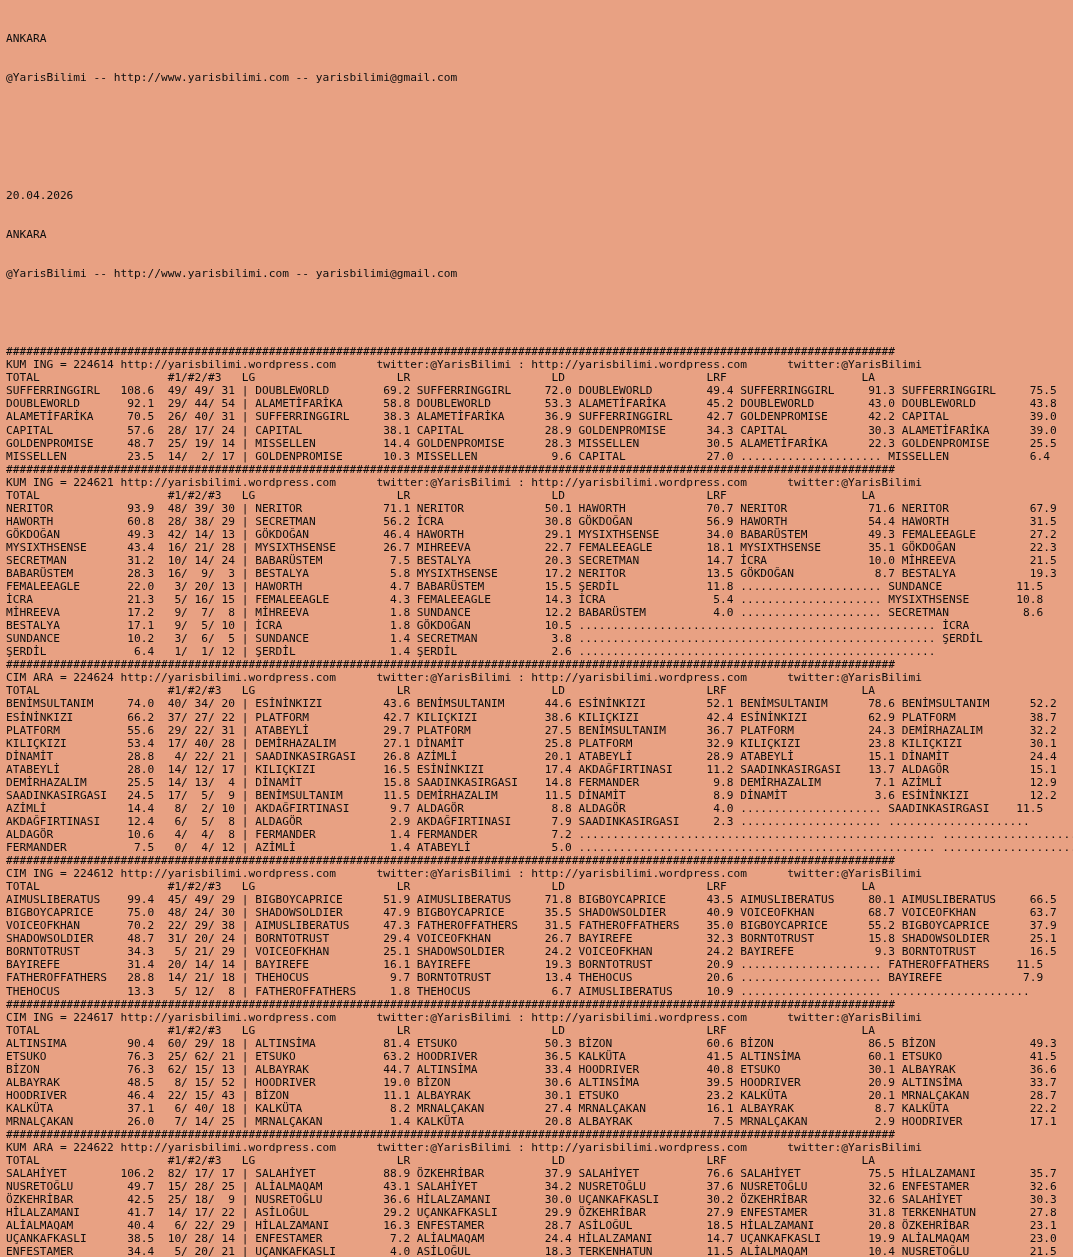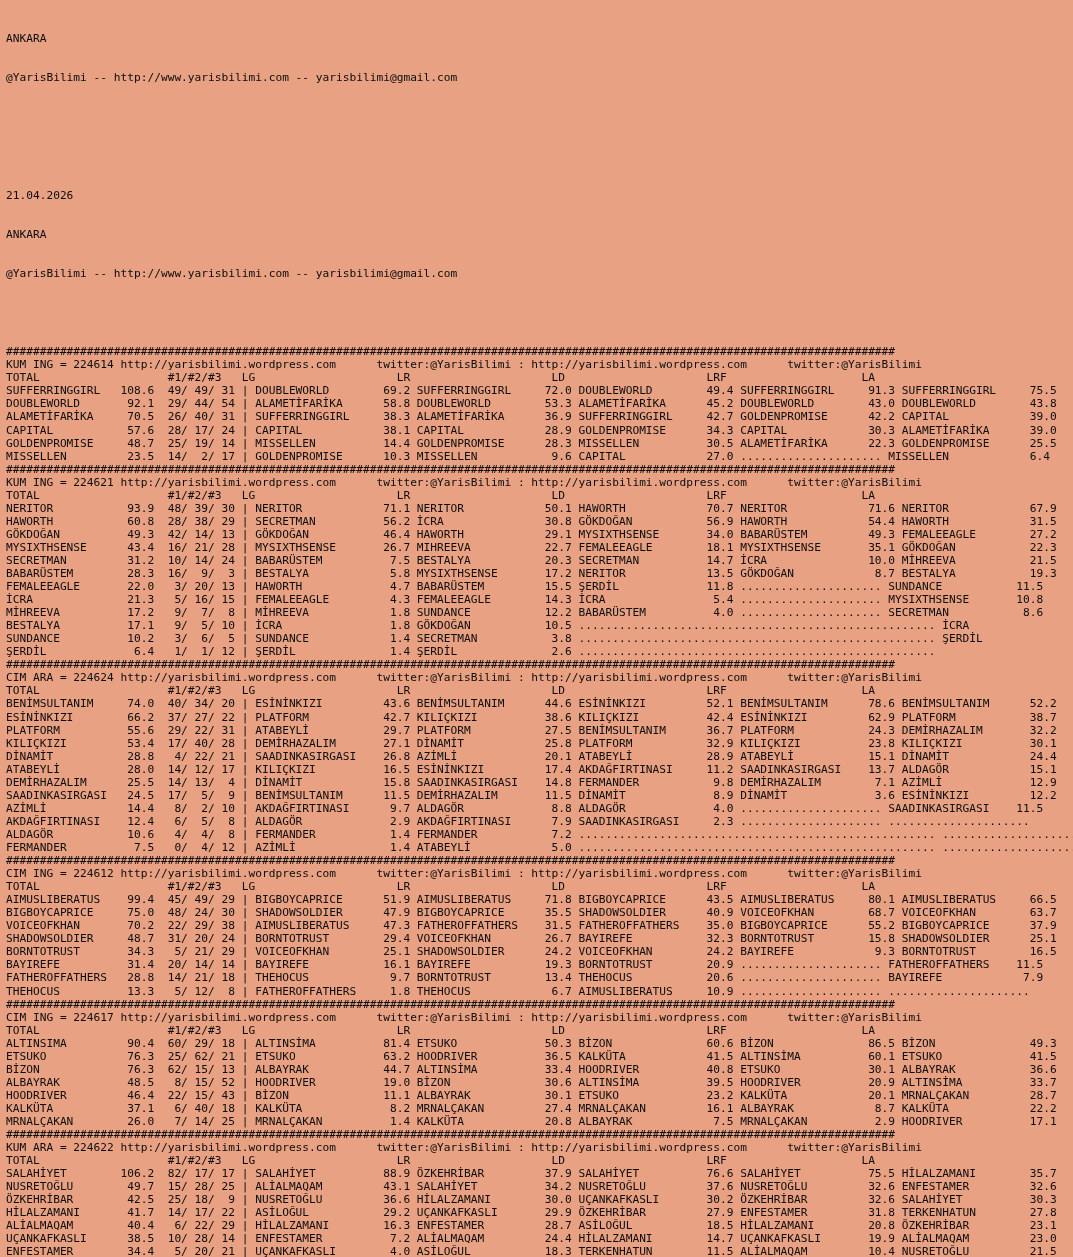--- a/index.html
+++ b/index.html
@@ -17,18 +17,18 @@
   .blank{height:13.05px;}
 </style>
 </head>
 <body>
 
 <div class="page">
   <div class="line">ANKARA</div>
   <div class="line">@YarisBilimi -- http://www.yarisbilimi.com -- yarisbilimi@gmail.com</div>
   <div class="blank"></div>
   <div class="blank"></div>
-  <div class="line">21.04.2026</div>
+  <div class="line">20.04.2026</div>
   <div class="line">ANKARA</div>
   <div class="line">@YarisBilimi -- http://www.yarisbilimi.com -- yarisbilimi@gmail.com</div>
   <div class="blank"></div>
   <div id="blocks"><div class="line">####################################################################################################################################</div><div class="line">KUM ING = 224614 http://yarisbilimi.wordpress.com      twitter:@YarisBilimi : http://yarisbilimi.wordpress.com      twitter:@YarisBilimi</div><div class="line">TOTAL                   #1/#2/#3   LG                     LR                     LD                     LRF                    LA</div><div class="line">SUFFERRINGGIRL   108.6  49/ 49/ 31 | DOUBLEWORLD        69.2 SUFFERRINGGIRL     72.0 DOUBLEWORLD        49.4 SUFFERRINGGIRL     91.3 SUFFERRINGGIRL     75.5</div><div class="line">DOUBLEWORLD       92.1  29/ 44/ 54 | ALAMETİFARİKA      58.8 DOUBLEWORLD        53.3 ALAMETİFARİKA      45.2 DOUBLEWORLD        43.0 DOUBLEWORLD        43.8</div><div class="line">ALAMETİFARİKA     70.5  26/ 40/ 31 | SUFFERRINGGIRL     38.3 ALAMETİFARİKA      36.9 SUFFERRINGGIRL     42.7 GOLDENPROMISE      42.2 CAPITAL            39.0</div><div class="line">CAPITAL           57.6  28/ 17/ 24 | CAPITAL            38.1 CAPITAL            28.9 GOLDENPROMISE      34.3 CAPITAL            30.3 ALAMETİFARİKA      39.0</div><div class="line">GOLDENPROMISE     48.7  25/ 19/ 14 | MISSELLEN          14.4 GOLDENPROMISE      28.3 MISSELLEN          30.5 ALAMETİFARİKA      22.3 GOLDENPROMISE      25.5</div><div class="line">MISSELLEN         23.5  14/  2/ 17 | GOLDENPROMISE      10.3 MISSELLEN           9.6 CAPITAL            27.0 ..................... MISSELLEN            6.4</div><div class="line">####################################################################################################################################</div><div class="line">KUM ING = 224621 http://yarisbilimi.wordpress.com      twitter:@YarisBilimi : http://yarisbilimi.wordpress.com      twitter:@YarisBilimi</div><div class="line">TOTAL                   #1/#2/#3   LG                     LR                     LD                     LRF                    LA</div><div class="line">NERITOR           93.9  48/ 39/ 30 | NERITOR            71.1 NERITOR            50.1 HAWORTH            70.7 NERITOR            71.6 NERITOR            67.9</div><div class="line">HAWORTH           60.8  28/ 38/ 29 | SECRETMAN          56.2 İCRA               30.8 GÖKDOĞAN           56.9 HAWORTH            54.4 HAWORTH            31.5</div><div class="line">GÖKDOĞAN          49.3  42/ 14/ 13 | GÖKDOĞAN           46.4 HAWORTH            29.1 MYSIXTHSENSE       34.0 BABARÜSTEM         49.3 FEMALEEAGLE        27.2</div><div class="line">MYSIXTHSENSE      43.4  16/ 21/ 28 | MYSIXTHSENSE       26.7 MIHREEVA           22.7 FEMALEEAGLE        18.1 MYSIXTHSENSE       35.1 GÖKDOĞAN           22.3</div><div class="line">SECRETMAN         31.2  10/ 14/ 24 | BABARÜSTEM          7.5 BESTALYA           20.3 SECRETMAN          14.7 İCRA               10.0 MİHREEVA           21.5</div><div class="line">BABARÜSTEM        28.3  16/  9/  3 | BESTALYA            5.8 MYSIXTHSENSE       17.2 NERITOR            13.5 GÖKDOĞAN            8.7 BESTALYA           19.3</div><div class="line">FEMALEEAGLE       22.0   3/ 20/ 13 | HAWORTH             4.7 BABARÜSTEM         15.5 ŞERDİL             11.8 ..................... SUNDANCE           11.5</div><div class="line">İCRA              21.3   5/ 16/ 15 | FEMALEEAGLE         4.3 FEMALEEAGLE        14.3 İCRA                5.4 ..................... MYSIXTHSENSE       10.8</div><div class="line">MİHREEVA          17.2   9/  7/  8 | MİHREEVA            1.8 SUNDANCE           12.2 BABARÜSTEM          4.0 ..................... SECRETMAN           8.6</div><div class="line">BESTALYA          17.1   9/  5/ 10 | İCRA                1.8 GÖKDOĞAN           10.5 ..................................................... İCRA                5.8</div><div class="line">SUNDANCE          10.2   3/  6/  5 | SUNDANCE            1.4 SECRETMAN           3.8 ..................................................... ŞERDİL              2.9</div><div class="line">ŞERDİL             6.4   1/  1/ 12 | ŞERDİL              1.4 ŞERDİL              2.6 .....................................................</div><div class="line">####################################################################################################################################</div><div class="line">CIM ARA = 224624 http://yarisbilimi.wordpress.com      twitter:@YarisBilimi : http://yarisbilimi.wordpress.com      twitter:@YarisBilimi</div><div class="line">TOTAL                   #1/#2/#3   LG                     LR                     LD                     LRF                    LA</div><div class="line">BENİMSULTANIM     74.0  40/ 34/ 20 | ESİNİNKIZI         43.6 BENİMSULTANIM      44.6 ESİNİNKIZI         52.1 BENİMSULTANIM      78.6 BENİMSULTANIM      52.2</div><div class="line">ESİNİNKIZI        66.2  37/ 27/ 22 | PLATFORM           42.7 KILIÇKIZI          38.6 KILIÇKIZI          42.4 ESİNİNKIZI         62.9 PLATFORM           38.7</div><div class="line">PLATFORM          55.6  29/ 22/ 31 | ATABEYLİ           29.7 PLATFORM           27.5 BENİMSULTANIM      36.7 PLATFORM           24.3 DEMİRHAZALIM       32.2</div><div class="line">KILIÇKIZI         53.4  17/ 40/ 28 | DEMİRHAZALIM       27.1 DİNAMİT            25.8 PLATFORM           32.9 KILIÇKIZI          23.8 KILIÇKIZI          30.1</div><div class="line">DİNAMİT           28.8   4/ 22/ 21 | SAADINKASIRGASI    26.8 AZİMLİ             20.1 ATABEYLİ           28.9 ATABEYLİ           15.1 DİNAMİT            24.4</div><div class="line">ATABEYLİ          28.0  14/ 12/ 17 | KILIÇKIZI          16.5 ESİNİNKIZI         17.4 AKDAĞFIRTINASI     11.2 SAADINKASIRGASI    13.7 ALDAGÖR            15.1</div><div class="line">DEMİRHAZALIM      25.5  14/ 13/  4 | DİNAMİT            15.8 SAADINKASIRGASI    14.8 FERMANDER           9.8 DEMİRHAZALIM        7.1 AZİMLİ             12.9</div><div class="line">SAADINKASIRGASI   24.5  17/  5/  9 | BENİMSULTANIM      11.5 DEMİRHAZALIM       11.5 DİNAMİT             8.9 DİNAMİT             3.6 ESİNİNKIZI         12.2</div><div class="line">AZİMLİ            14.4   8/  2/ 10 | AKDAĞFIRTINASI      9.7 ALDAGÖR             8.8 ALDAGÖR             4.0 ..................... SAADINKASIRGASI    11.5</div><div class="line">AKDAĞFIRTINASI    12.4   6/  5/  8 | ALDAGÖR             2.9 AKDAĞFIRTINASI      7.9 SAADINKASIRGASI     2.3 ..................... .....................</div><div class="line">ALDAGÖR           10.6   4/  4/  8 | FERMANDER           1.4 FERMANDER           7.2 ..................................................... .....................</div><div class="line">FERMANDER          7.5   0/  4/ 12 | AZİMLİ              1.4 ATABEYLİ            5.0 ..................................................... .....................</div><div class="line">####################################################################################################################################</div><div class="line">CIM ING = 224612 http://yarisbilimi.wordpress.com      twitter:@YarisBilimi : http://yarisbilimi.wordpress.com      twitter:@YarisBilimi</div><div class="line">TOTAL                   #1/#2/#3   LG                     LR                     LD                     LRF                    LA</div><div class="line">AIMUSLIBERATUS    99.4  45/ 49/ 29 | BIGBOYCAPRICE      51.9 AIMUSLIBERATUS     71.8 BIGBOYCAPRICE      43.5 AIMUSLIBERATUS     80.1 AIMUSLIBERATUS     66.5</div><div class="line">BIGBOYCAPRICE     75.0  48/ 24/ 30 | SHADOWSOLDIER      47.9 BIGBOYCAPRICE      35.5 SHADOWSOLDIER      40.9 VOICEOFKHAN        68.7 VOICEOFKHAN        63.7</div><div class="line">VOICEOFKHAN       70.2  22/ 29/ 38 | AIMUSLIBERATUS     47.3 FATHEROFFATHERS    31.5 FATHEROFFATHERS    35.0 BIGBOYCAPRICE      55.2 BIGBOYCAPRICE      37.9</div><div class="line">SHADOWSOLDIER     48.7  31/ 20/ 24 | BORNTOTRUST        29.4 VOICEOFKHAN        26.7 BAYIREFE           32.3 BORNTOTRUST        15.8 SHADOWSOLDIER      25.1</div><div class="line">BORNTOTRUST       34.3   5/ 21/ 29 | VOICEOFKHAN        25.1 SHADOWSOLDIER      24.2 VOICEOFKHAN        24.2 BAYIREFE            9.3 BORNTOTRUST        16.5</div><div class="line">BAYIREFE          31.4  20/ 14/ 14 | BAYIREFE           16.1 BAYIREFE           19.3 BORNTOTRUST        20.9 ..................... FATHEROFFATHERS    11.5</div><div class="line">FATHEROFFATHERS   28.8  14/ 21/ 18 | THEHOCUS            9.7 BORNTOTRUST        13.4 THEHOCUS           20.6 ..................... BAYIREFE            7.9</div><div class="line">THEHOCUS          13.3   5/ 12/  8 | FATHEROFFATHERS     1.8 THEHOCUS            6.7 AIMUSLIBERATUS     10.9 ..................... .....................</div><div class="line">####################################################################################################################################</div><div class="line">CIM ING = 224617 http://yarisbilimi.wordpress.com      twitter:@YarisBilimi : http://yarisbilimi.wordpress.com      twitter:@YarisBilimi</div><div class="line">TOTAL                   #1/#2/#3   LG                     LR                     LD                     LRF                    LA</div><div class="line">ALTINSIMA         90.4  60/ 29/ 18 | ALTINSİMA          81.4 ETSUKO             50.3 BİZON              60.6 BİZON              86.5 BİZON              49.3</div><div class="line">ETSUKO            76.3  25/ 62/ 21 | ETSUKO             63.2 HOODRIVER          36.5 KALKÜTA            41.5 ALTINSİMA          60.1 ETSUKO             41.5</div><div class="line">BİZON             76.3  62/ 15/ 13 | ALBAYRAK           44.7 ALTINSİMA          33.4 HOODRIVER          40.8 ETSUKO             30.1 ALBAYRAK           36.6</div><div class="line">ALBAYRAK          48.5   8/ 15/ 52 | HOODRIVER          19.0 BİZON              30.6 ALTINSİMA          39.5 HOODRIVER          20.9 ALTINSİMA          33.7</div><div class="line">HOODRIVER         46.4  22/ 15/ 43 | BİZON              11.1 ALBAYRAK           30.1 ETSUKO             23.2 KALKÜTA            20.1 MRNALÇAKAN         28.7</div><div class="line">KALKÜTA           37.1   6/ 40/ 18 | KALKÜTA             8.2 MRNALÇAKAN         27.4 MRNALÇAKAN         16.1 ALBAYRAK            8.7 KALKÜTA            22.2</div><div class="line">MRNALÇAKAN        26.0   7/ 14/ 25 | MRNALÇAKAN          1.4 KALKÜTA            20.8 ALBAYRAK            7.5 MRNALÇAKAN          2.9 HOODRIVER          17.1</div><div class="line">####################################################################################################################################</div><div class="line">KUM ARA = 224622 http://yarisbilimi.wordpress.com      twitter:@YarisBilimi : http://yarisbilimi.wordpress.com      twitter:@YarisBilimi</div><div class="line">TOTAL                   #1/#2/#3   LG                     LR                     LD                     LRF                    LA</div><div class="line">SALAHİYET        106.2  82/ 17/ 17 | SALAHİYET          88.9 ÖZKEHRİBAR         37.9 SALAHİYET          76.6 SALAHİYET          75.5 HİLALZAMANI        35.7</div><div class="line">NUSRETOĞLU        49.7  15/ 28/ 25 | ALİALMAQAM         43.1 SALAHİYET          34.2 NUSRETOĞLU         37.6 NUSRETOĞLU         32.6 ENFESTAMER         32.6</div><div class="line">ÖZKEHRİBAR        42.5  25/ 18/  9 | NUSRETOĞLU         36.6 HİLALZAMANI        30.0 UÇANKAFKASLI       30.2 ÖZKEHRİBAR         32.6 SALAHİYET          30.3</div><div class="line">HİLALZAMANI       41.7  14/ 17/ 22 | ASİLOĞUL           29.2 UÇANKAFKASLI       29.9 ÖZKEHRİBAR         27.9 ENFESTAMER         31.8 TERKENHATUN        27.8</div><div class="line">ALİALMAQAM        40.4   6/ 22/ 29 | HİLALZAMANI        16.3 ENFESTAMER         28.7 ASİLOĞUL           18.5 HİLALZAMANI        20.8 ÖZKEHRİBAR         23.1</div><div class="line">UÇANKAFKASLI      38.5  10/ 28/ 14 | ENFESTAMER          7.2 ALİALMAQAM         24.4 HİLALZAMANI        14.7 UÇANKAFKASLI       19.9 ALİALMAQAM         23.0</div><div class="line">ENFESTAMER        34.4   5/ 20/ 21 | UÇANKAFKASLI        4.0 ASİLOĞUL           18.3 TERKENHATUN        11.5 ALİALMAQAM         10.4 NUSRETOĞLU         21.5</div></div>
 </div>
 
 </body></html>

